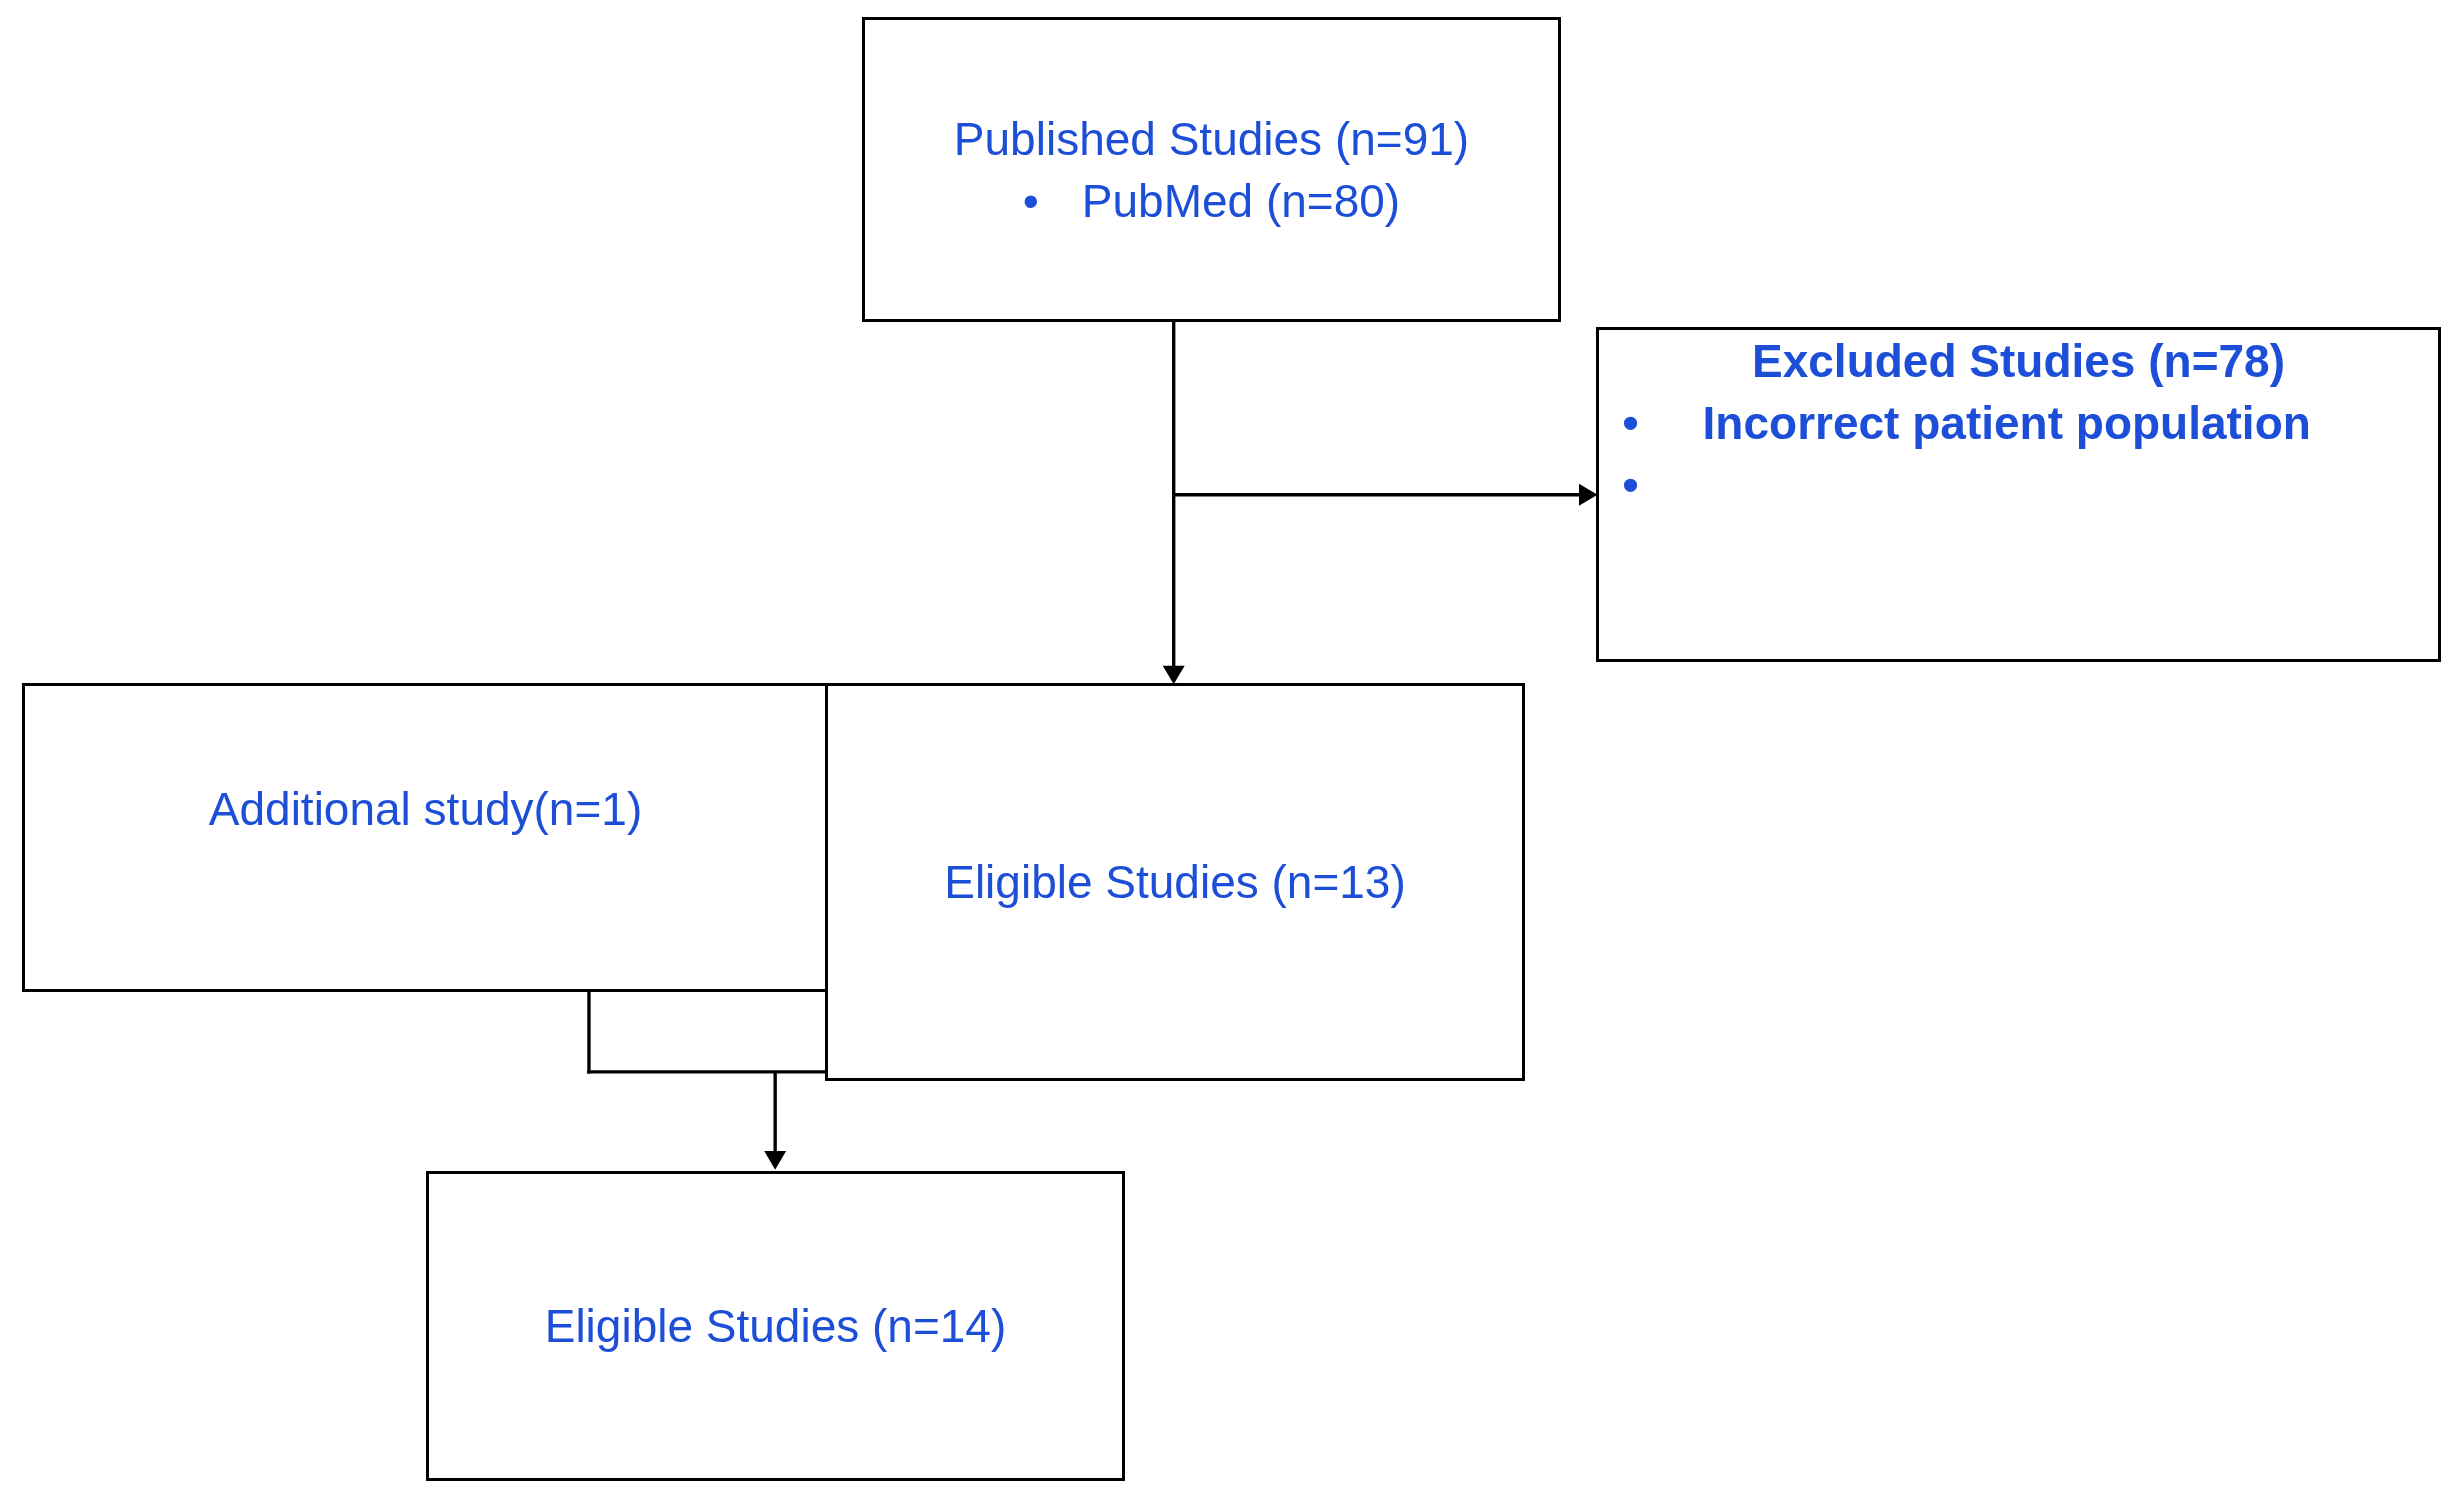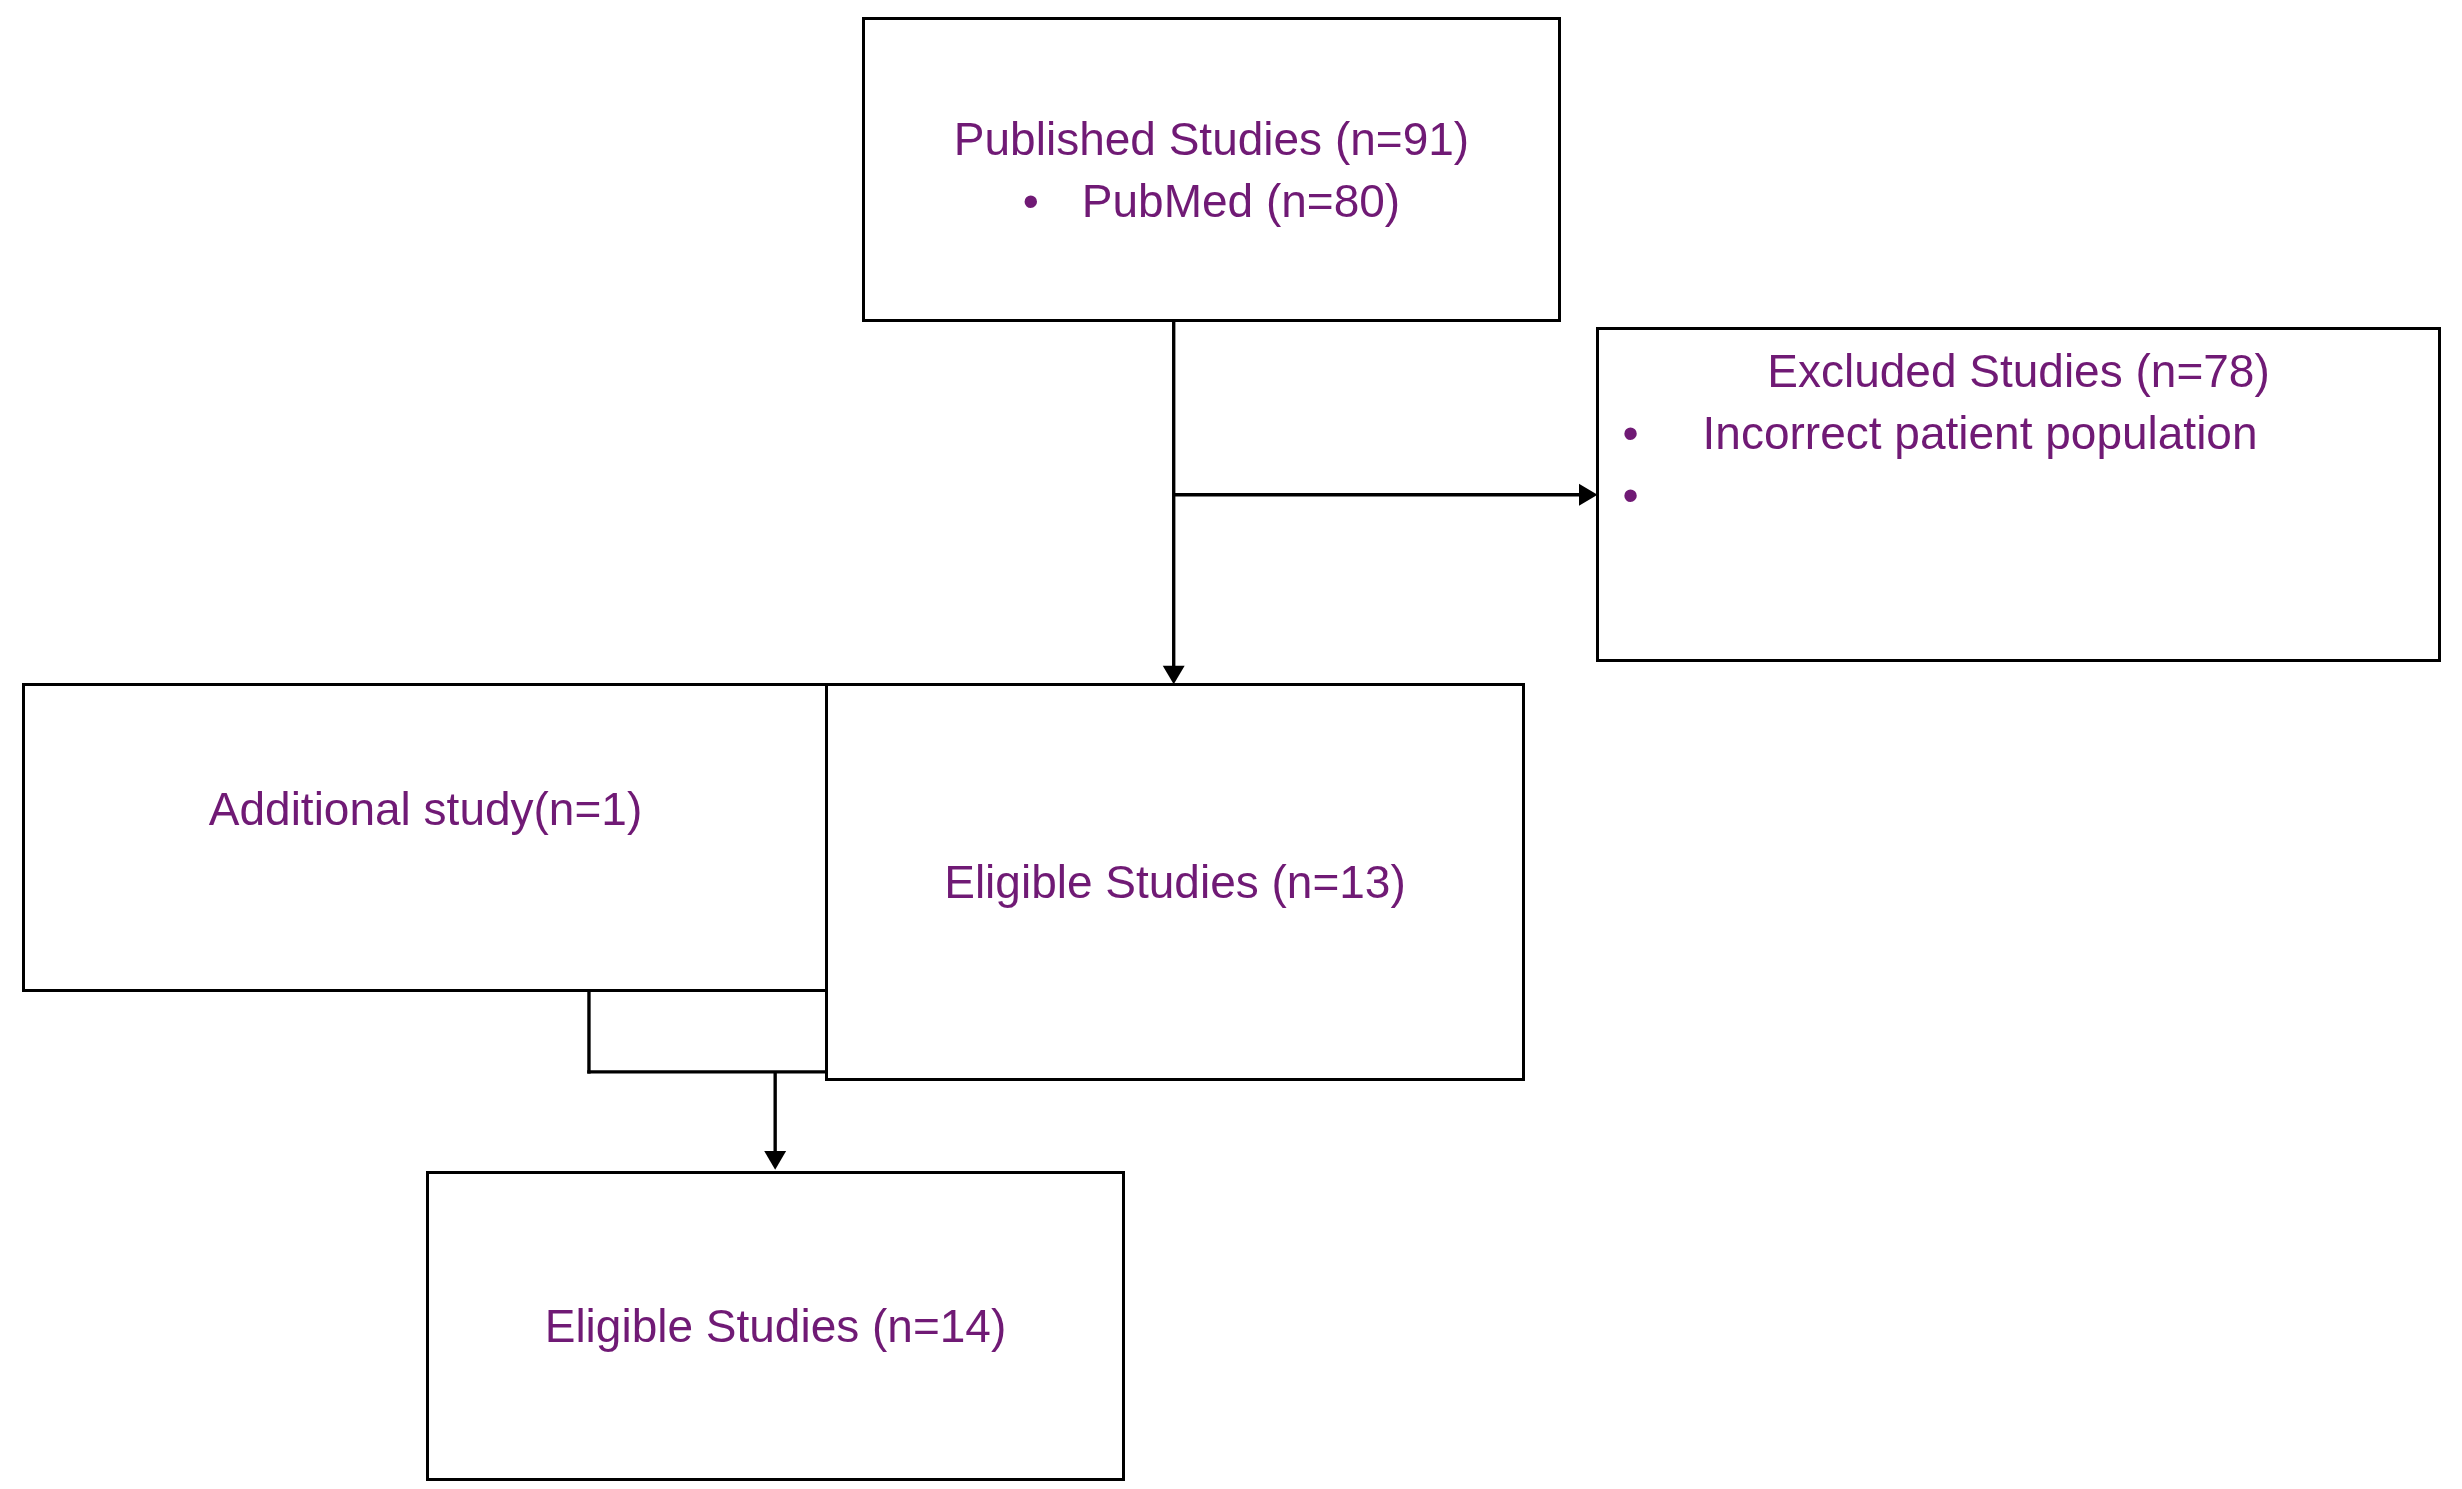--- a/index.html
+++ b/index.html
@@ -10,21 +10,21 @@
     height: 1490px;
     overflow: hidden;
   }
   .canvas {
     position: relative;
     width: 2462px;
     height: 1490px;
     background: #ffffff;
     font-family: "Liberation Sans", sans-serif;
     font-size: 46px;
-    color: #701a75;
+    color: #1d4ed8;
   }
   .connectors {
     position: absolute;
     left: 0;
     top: 0;
     width: 2462px;
     height: 1490px;
   }
   .connectors line {
     stroke: #000000;
@@ -54,21 +54,21 @@
     text-align: left;
   }
   .bullet-row .bullet {
     display: inline-block;
     width: 59px;
     flex: 0 0 auto;
     text-align: left;
   }
   
   .box.top-anchored {
-    padding-top: 10px;
+    font-weight: bold;
   }
   .box.top-anchored .box-title {
     text-align: center;
   }
   .box.top-anchored .bullet-row {
     padding-left: 23.6px;
   }
   .box.top-anchored .bullet-row .bullet {
     width: 80px;
   }

